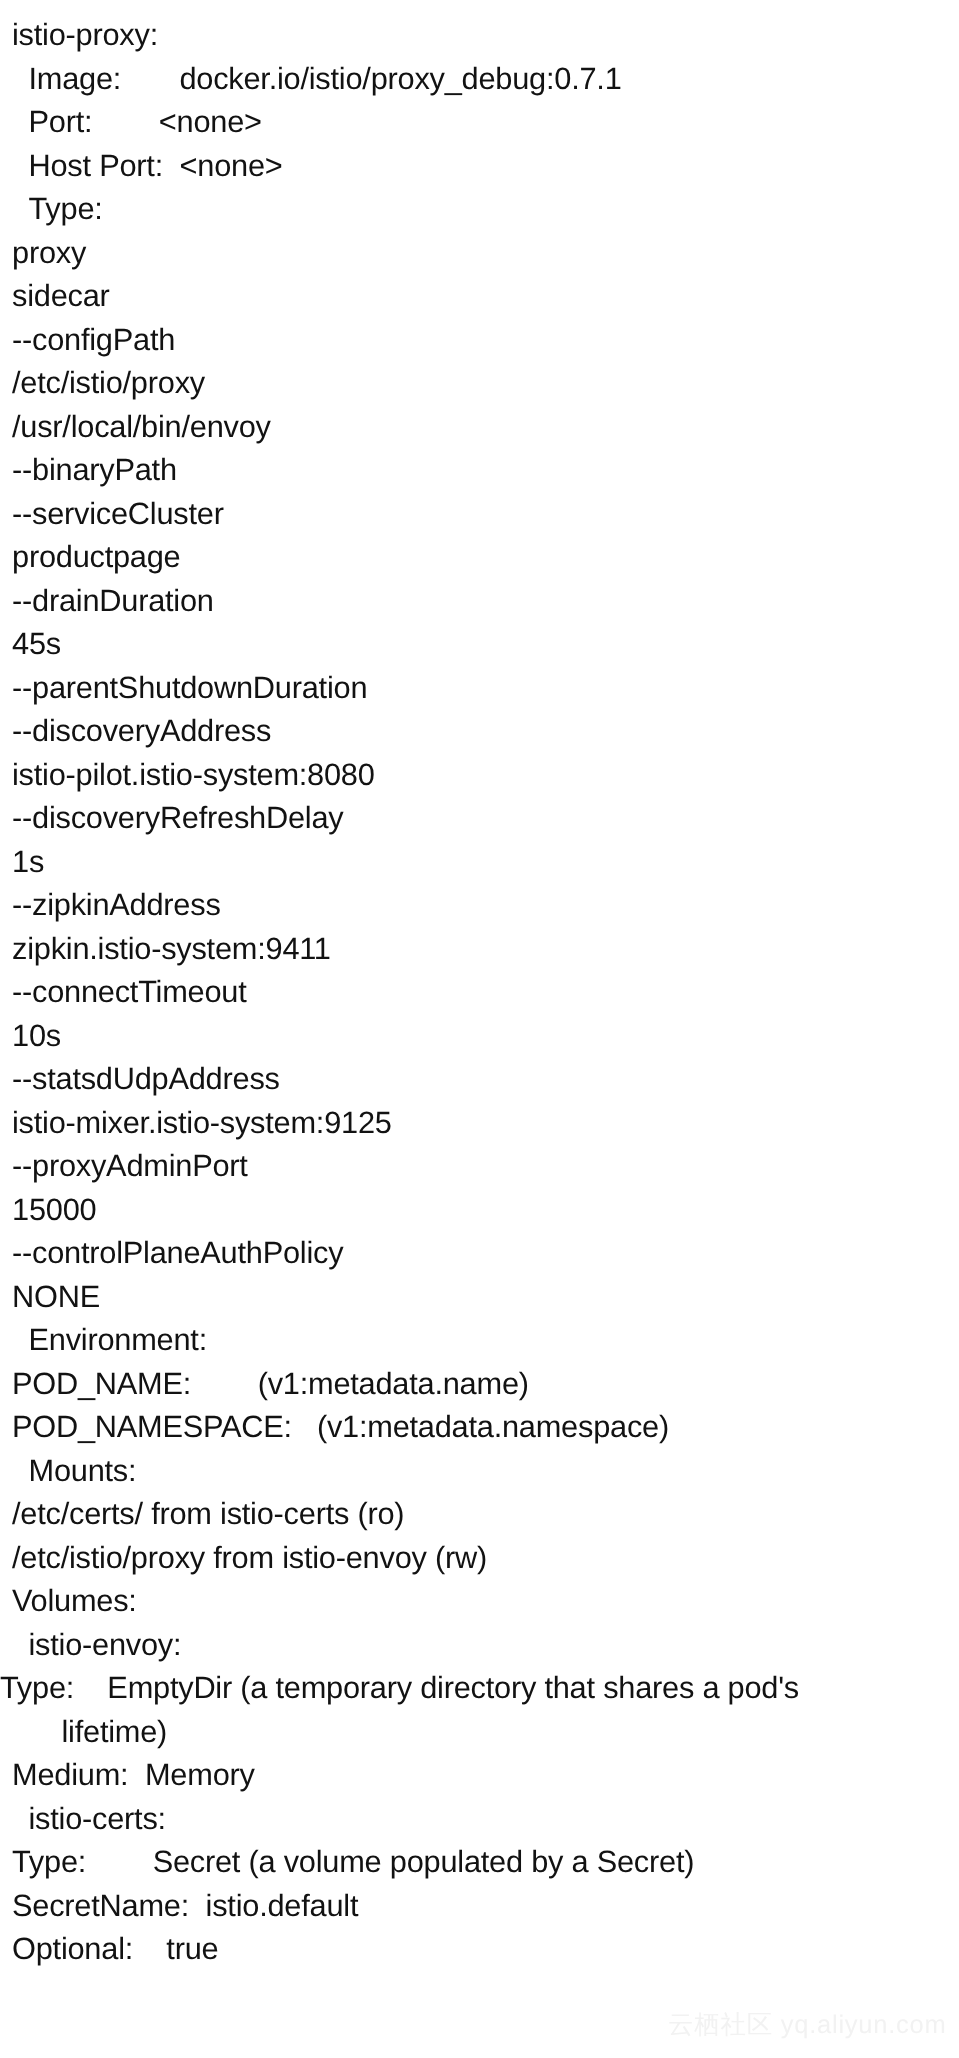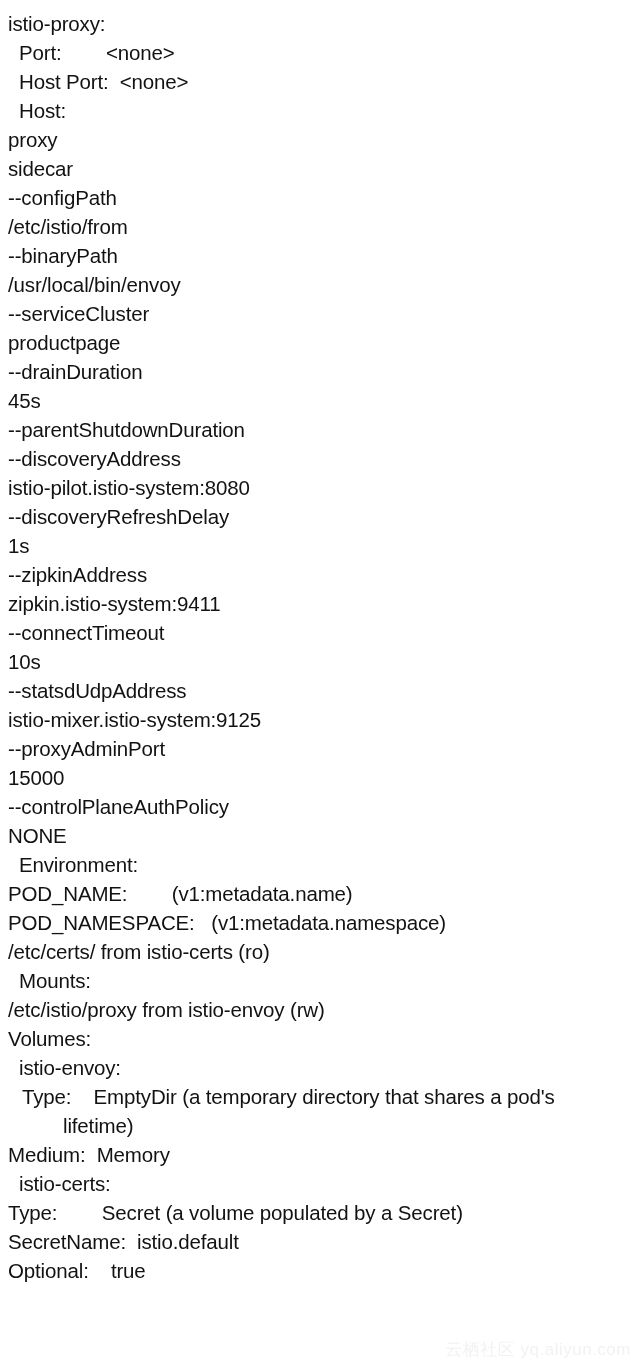--- a/index.html
+++ b/index.html
@@ -38,21 +38,21 @@
     margin: 0;
     word-break: break-word;
   }
 
   
   .i0  { padding-left: 8px;  }
   .i1  { padding-left: 19px; }
   .i2  { }
 
   .wrapline {
-    padding-left: 63px;
+    padding-left: 41px;
     text-indent: -41px;
   }
 
   #watermark {
     position: absolute;
     right: 8px;
     bottom: 12px;
     font-family: "Liberation Sans", "DejaVu Sans", sans-serif;
     font-size: 17px;
     line-height: 20px;
@@ -61,29 +61,30 @@
     letter-spacing: 0.5px;
     user-select: none;
     pointer-events: none;
   }
 </style>
 </head>
 <body style="background: rgb(255, 255, 255);">
 
 <div id="output-root" style="color: rgb(18, 18, 18);">
     <div class="line i0">istio-proxy:</div>
+    <div class="line i1">Image:       docker.io/istio/proxy_debug:0.7.1</div>
     <div class="line i1">Port:        &lt;none&gt;</div>
     <div class="line i1">Host Port:  &lt;none&gt;</div>
-    <div class="line i1">Host:</div>
+    <div class="line i1">Type:</div>
     <div class="line i2">proxy</div>
     <div class="line i2">sidecar</div>
     <div class="line i2">--configPath</div>
-    <div class="line i2">/etc/istio/from</div>
+    <div class="line i2">/etc/istio/proxy</div>
+    <div class="line i2">/usr/local/bin/envoy</div>
     <div class="line i2">--binaryPath</div>
-    <div class="line i2">/usr/local/bin/envoy</div>
     <div class="line i2">--serviceCluster</div>
     <div class="line i2">productpage</div>
     <div class="line i2">--drainDuration</div>
     <div class="line i2">45s</div>
     <div class="line i2">--parentShutdownDuration</div>
     <div class="line i2">--discoveryAddress</div>
     <div class="line i2">istio-pilot.istio-system:8080</div>
     <div class="line i2">--discoveryRefreshDelay</div>
     <div class="line i2">1s</div>
     <div class="line i2">--zipkinAddress</div>
@@ -92,22 +93,22 @@
     <div class="line i2">10s</div>
     <div class="line i2">--statsdUdpAddress</div>
     <div class="line i2">istio-mixer.istio-system:9125</div>
     <div class="line i2">--proxyAdminPort</div>
     <div class="line i2">15000</div>
     <div class="line i2">--controlPlaneAuthPolicy</div>
     <div class="line i2">NONE</div>
     <div class="line i1">Environment:</div>
     <div class="line i2">POD_NAME:        (v1:metadata.name)</div>
     <div class="line i2">POD_NAMESPACE:   (v1:metadata.namespace)</div>
+    <div class="line i1">Mounts:</div>
     <div class="line i2">/etc/certs/ from istio-certs (ro)</div>
-    <div class="line i1">Mounts:</div>
     <div class="line i2">/etc/istio/proxy from istio-envoy (rw)</div>
     <div class="line i0">Volumes:</div>
     <div class="line i1">istio-envoy:</div>
     <div class="line i2 wrapline">Type:    EmptyDir (a temporary directory that shares a pod's lifetime)</div>
     <div class="line i2">Medium:  Memory</div>
     <div class="line i1">istio-certs:</div>
     <div class="line i2">Type:        Secret (a volume populated by a Secret)</div>
     <div class="line i2">SecretName:  istio.default</div>
     <div class="line i2">Optional:    true</div>
   </div>

